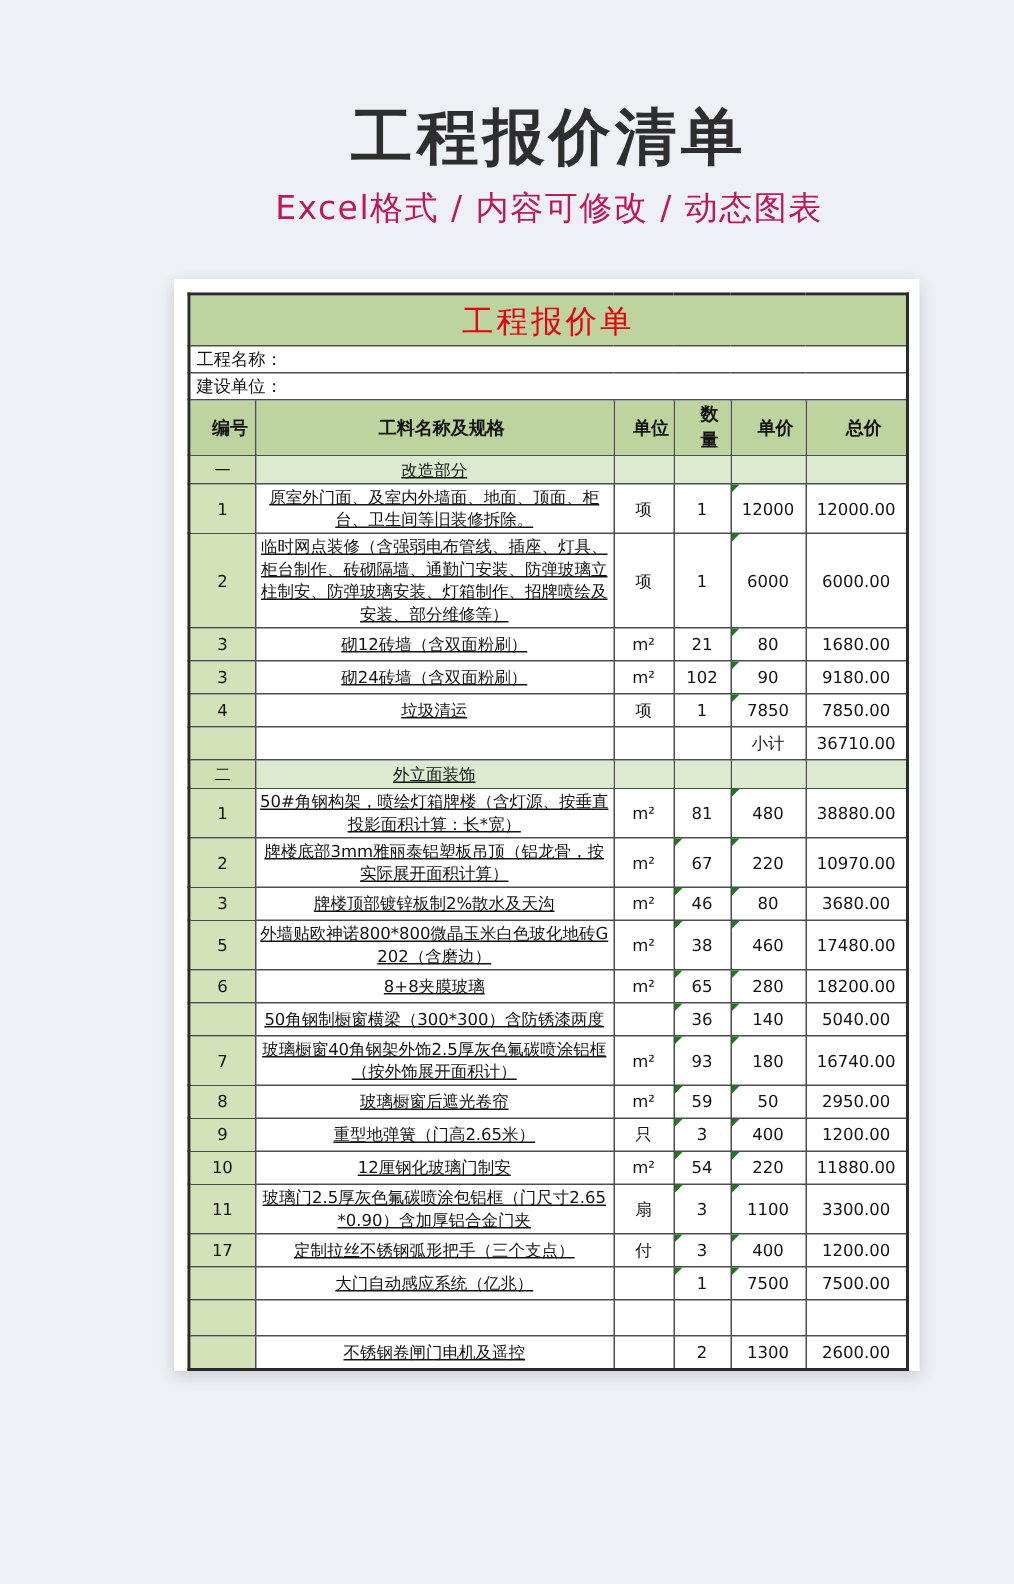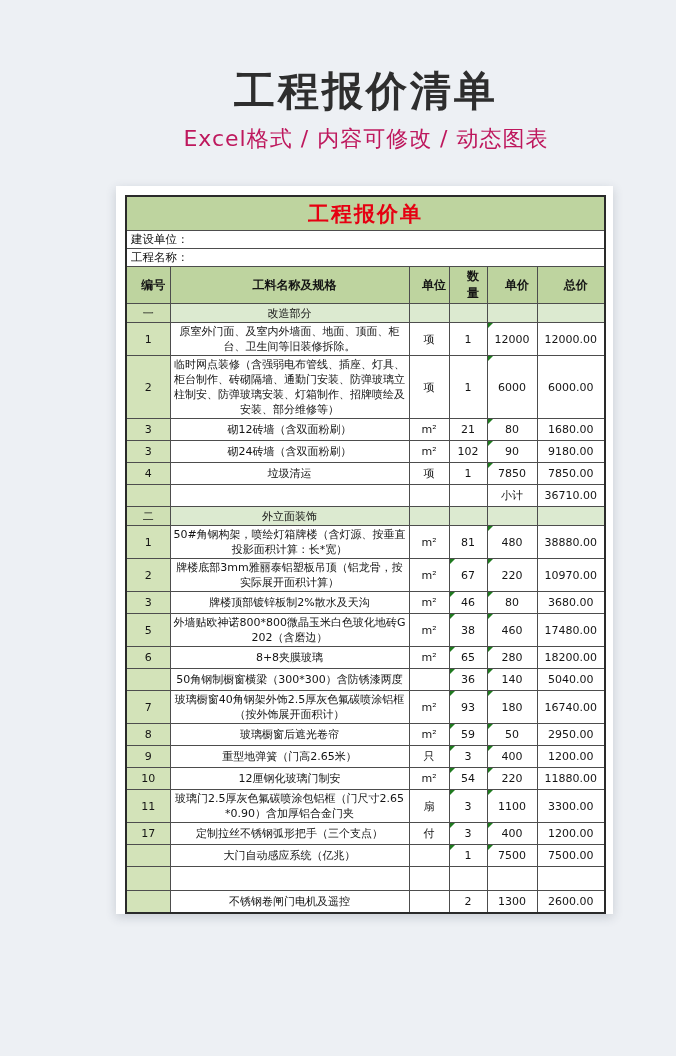--- a/index.html
+++ b/index.html
@@ -10,27 +10,27 @@
   .page-subtitle{position:absolute;top:124px;left:0;width:100%;text-align:center;
     font-size:22px;color:#be185d;letter-spacing:1px;}
   .card{position:absolute;left:88px;top:186px;width:479px;background:#ffffff;
     padding:9px 9px 0 9px;box-shadow:0 3px 10px rgba(50,60,80,.20);}
   table.sheet{border-collapse:collapse;width:479px;table-layout:fixed;
     border:2px solid #2a2a2a;}
   table.sheet td{border:1px solid #4d4d4d;font-size:11px;color:#141414;
     padding:1px 2px;vertical-align:middle;text-align:center;height:19px;
     word-break:break-all;position:relative;}
   tr.sheet-title-row td{background:#bed49f;color:#e60012;font-size:21px;
-    font-weight:bold;height:31px;letter-spacing:2px;}
+    font-weight:normal;height:31px;letter-spacing:2px;}
   tr.info-row td{text-align:left;height:15px;padding-left:4px;font-size:11.5px;}
   tr.cols-row td{background:#bed49f;font-weight:bold;font-size:12px;height:16px;padding-left:12px;}
   td.num{background:#d3e3b9;}
   tr.section-row td{background:#dcead0;height:16px;}
   tr.section-row td.num{background:#cfe0b4;}
-  td.desc{line-height:15px;padding:2px 3px;}
+  td.desc{line-height:15px;padding:2px 3px;text-decoration:underline;}
   td.total-bold{font-weight:normal;}
   tr.empty-row td{height:21px;}
   i.tri{position:absolute;top:0;left:0;width:0;height:0;
     border-top:5px solid #1f7a1f;border-right:5px solid transparent;}
 </style>
 </head>
 <body>
 
 <div class="page">
   <div class="page-title">工程报价清单</div>
@@ -44,24 +44,24 @@
           <col style="width:40px">
         <col style="width:38px">
           <col style="width:50px">
           <col style="width:68px">
       </colgroup>
       <tbody>
         <tr class="sheet-title-row">
           <td colspan="6">工程报价单</td>
         </tr>
         <tr class="info-row">
-          <td colspan="6">建设单位：</td>
+          <td colspan="6">工程名称：</td>
         </tr>
         <tr class="info-row">
-          <td colspan="6">工程名称：</td>
+          <td colspan="6">建设单位：</td>
         </tr>
         <tr class="cols-row">
             <td>编号</td>
             <td>工料名称及规格</td>
             <td>单位</td>
             <td>数量</td>
             <td>单价</td>
             <td>总价</td>
           </tr>
       <tr class="section-row">

